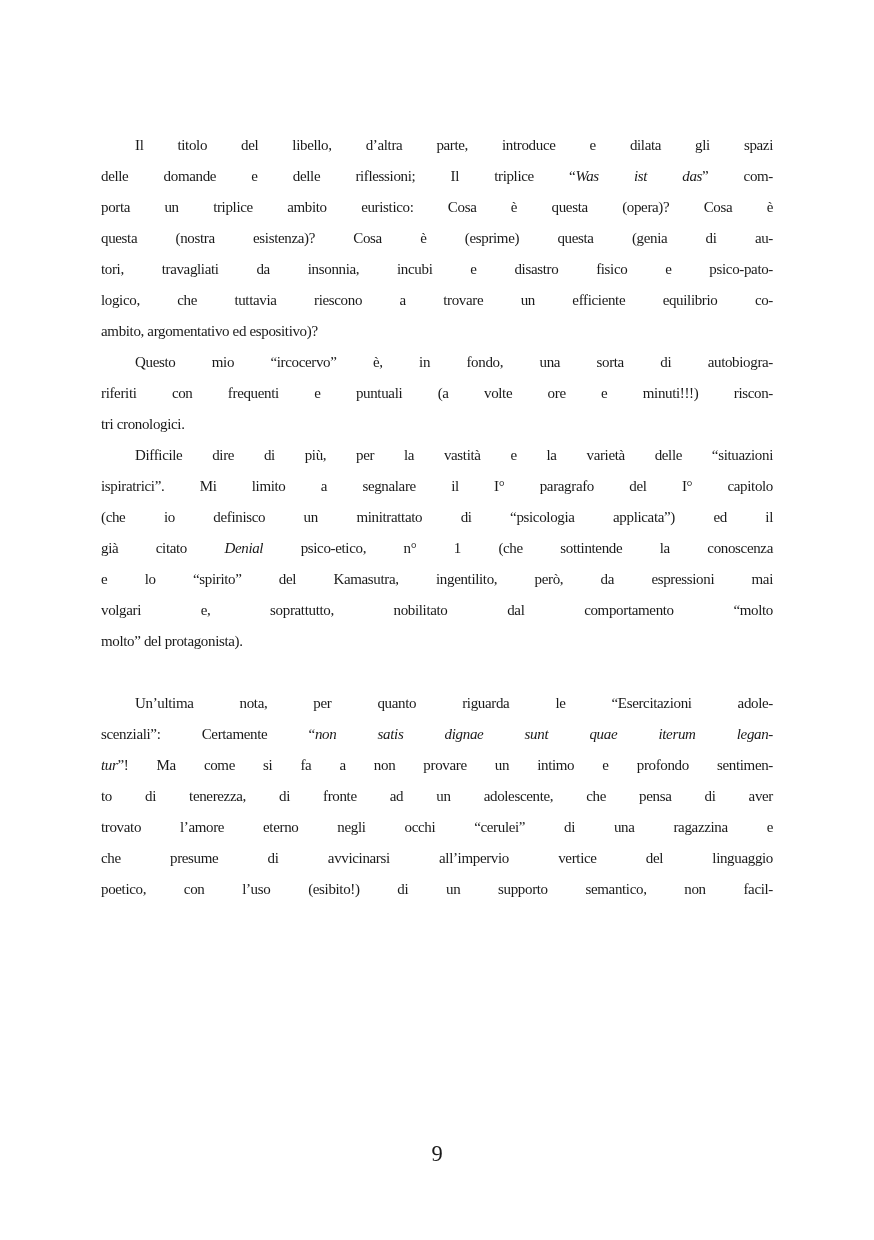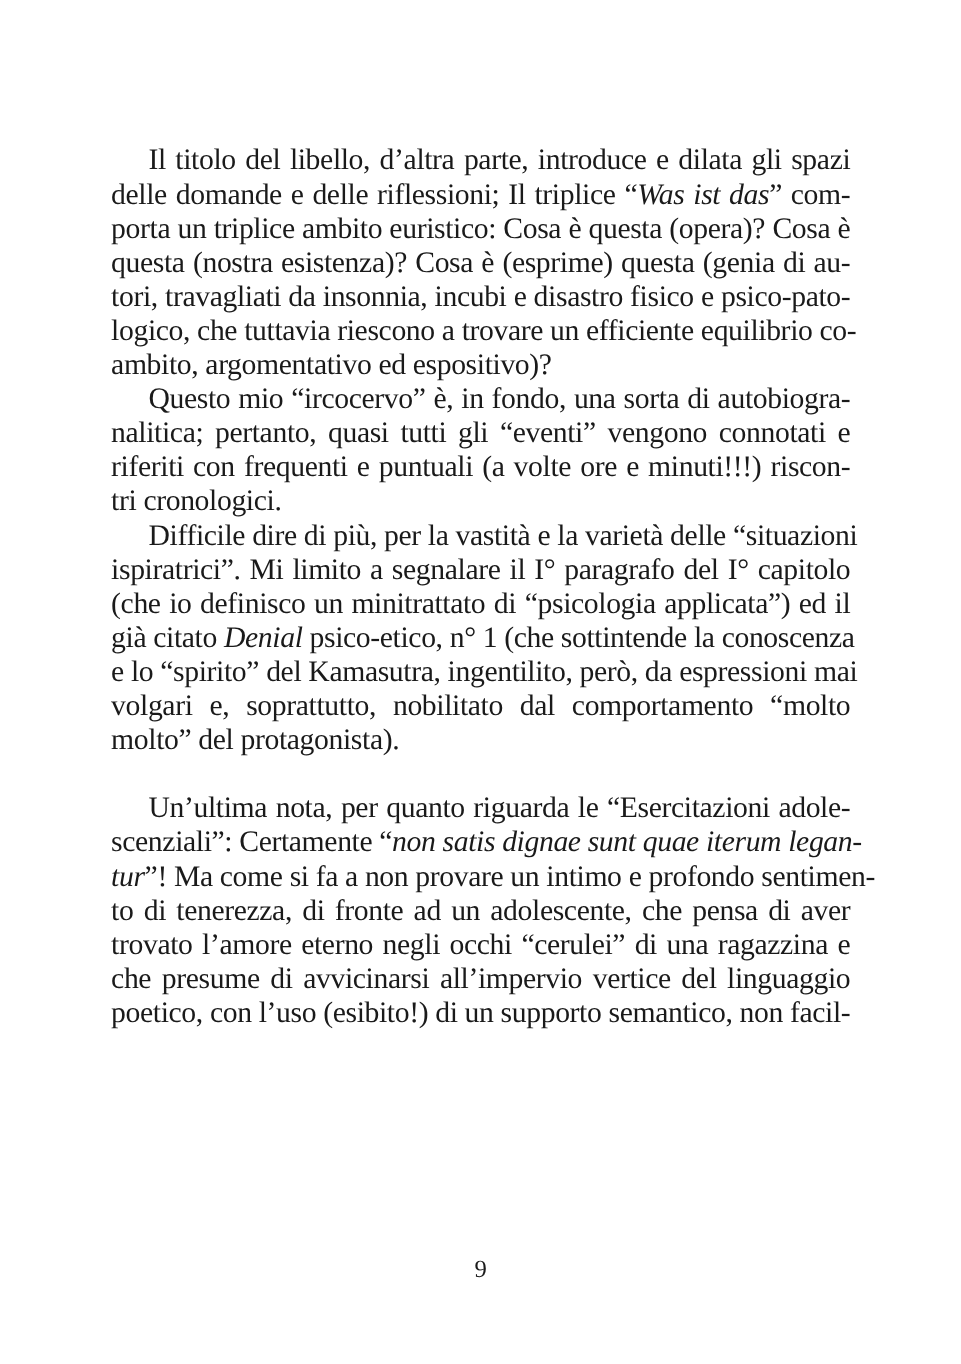--- a/index.html
+++ b/index.html
@@ -21,21 +21,21 @@
       top: 130px;
       width: 672px;
     }
     .paragraph {
       margin: 0;
     }
     .line {
       display: block;
       height: 31px;
       line-height: 31px;
-      font-size: 27px;
+      font-size: 15px;
       white-space: nowrap;
       text-align: justify;
       text-align-last: justify;
       letter-spacing: -0.35px;
       word-spacing: 0px;
     }
     .line.indent {
       padding-left: 34px;
     }
     .line.last {
@@ -68,21 +68,20 @@
     <span class="line"><span>delle domande e delle riflessioni; Il triplice “</span><i>Was ist das</i><span>” com-</span></span>
     <span class="line">porta un triplice ambito euristico: Cosa è questa (opera)? Cosa è</span>
     <span class="line">questa (nostra esistenza)? Cosa è (esprime) questa (genia di au-</span>
     <span class="line">tori, travagliati da insonnia, incubi e disastro fisico e psico-pato-</span>
     <span class="line">logico, che tuttavia riescono a trovare un efficiente equilibrio co-</span>
     <span class="line last">ambito, argomentativo ed espositivo)?</span>
   </p>
 
   <p class="paragraph">
     <span class="line indent">Questo mio “ircocervo” è, in fondo, una sorta di autobiogra-</span>
-    <span class="line">nalitica; pertanto, quasi tutti gli “eventi” vengono connotati e</span>
     <span class="line">riferiti con frequenti e puntuali (a volte ore e minuti!!!) riscon-</span>
     <span class="line last">tri cronologici.</span>
   </p>
 
   <p class="paragraph">
     <span class="line indent">Difficile dire di più, per la vastità e la varietà delle “situazioni</span>
     <span class="line">ispiratrici”. Mi limito a segnalare il I° paragrafo del I° capitolo</span>
     <span class="line">(che io definisco un minitrattato di “psicologia applicata”) ed il</span>
     <span class="line"><span>già citato </span><i>Denial</i><span> psico-etico, n° 1 (che sottintende la conoscenza</span></span>
     <span class="line">e lo “spirito” del Kamasutra, ingentilito, però, da espressioni mai</span>

